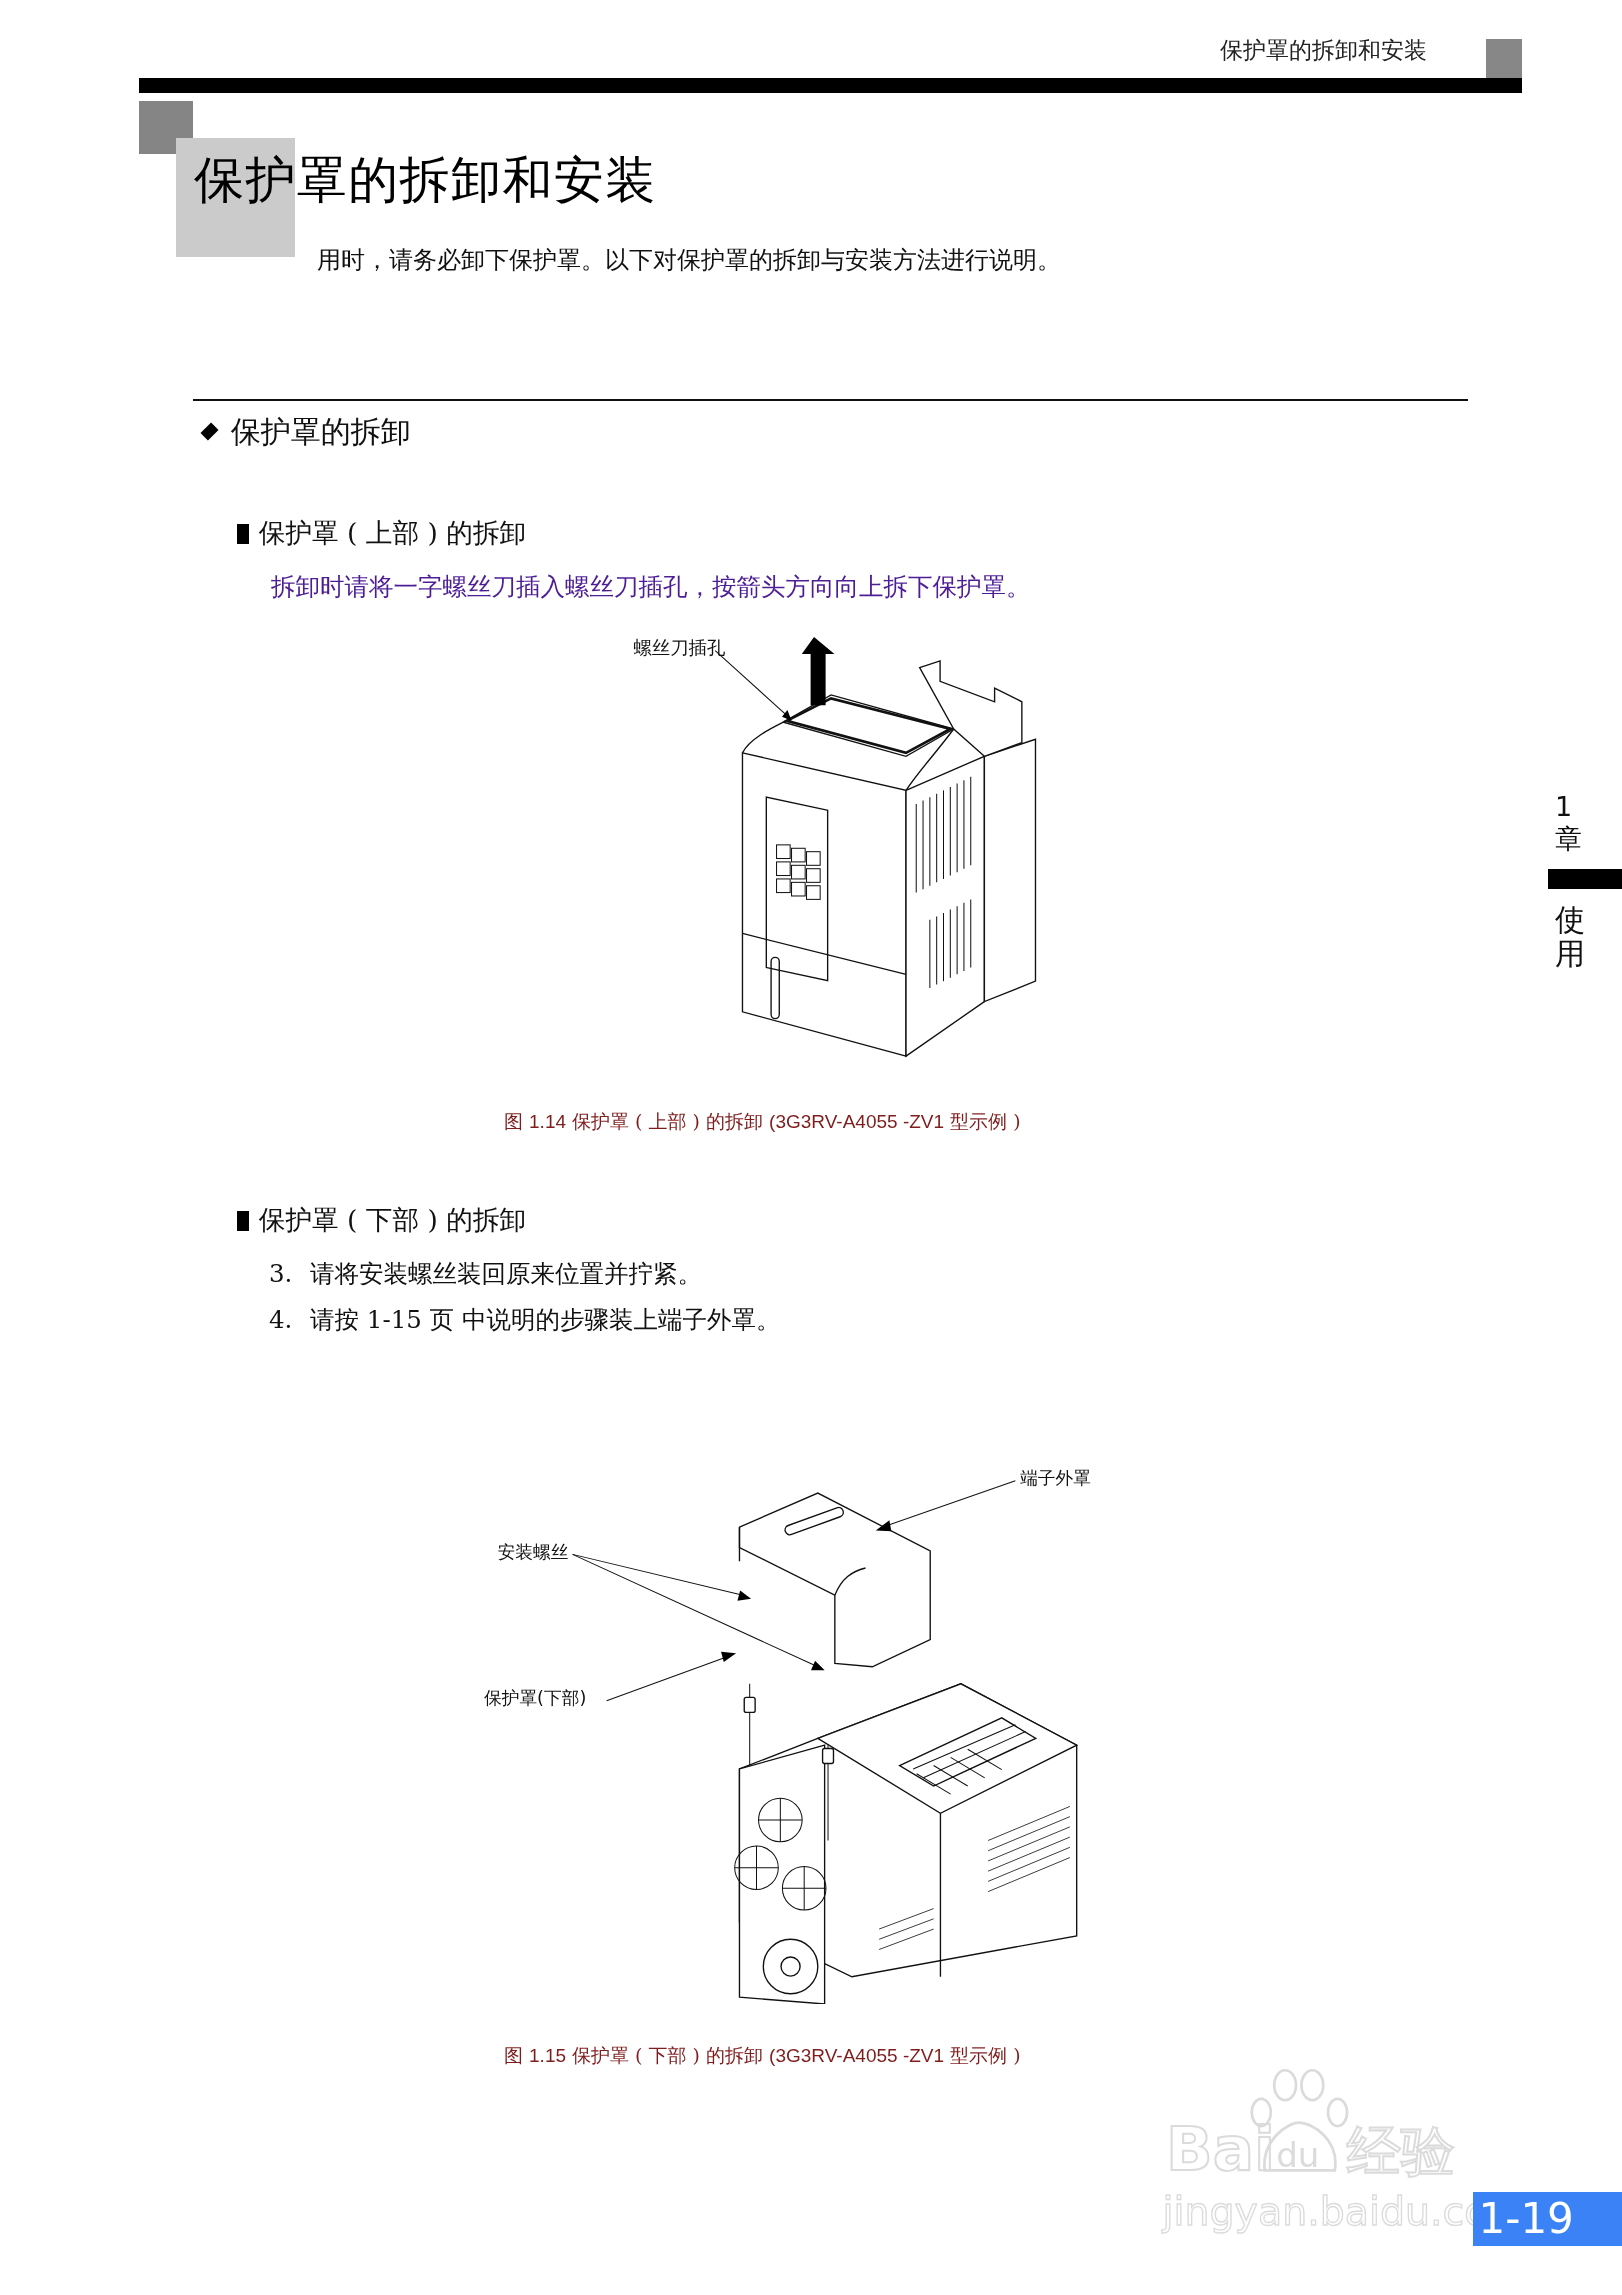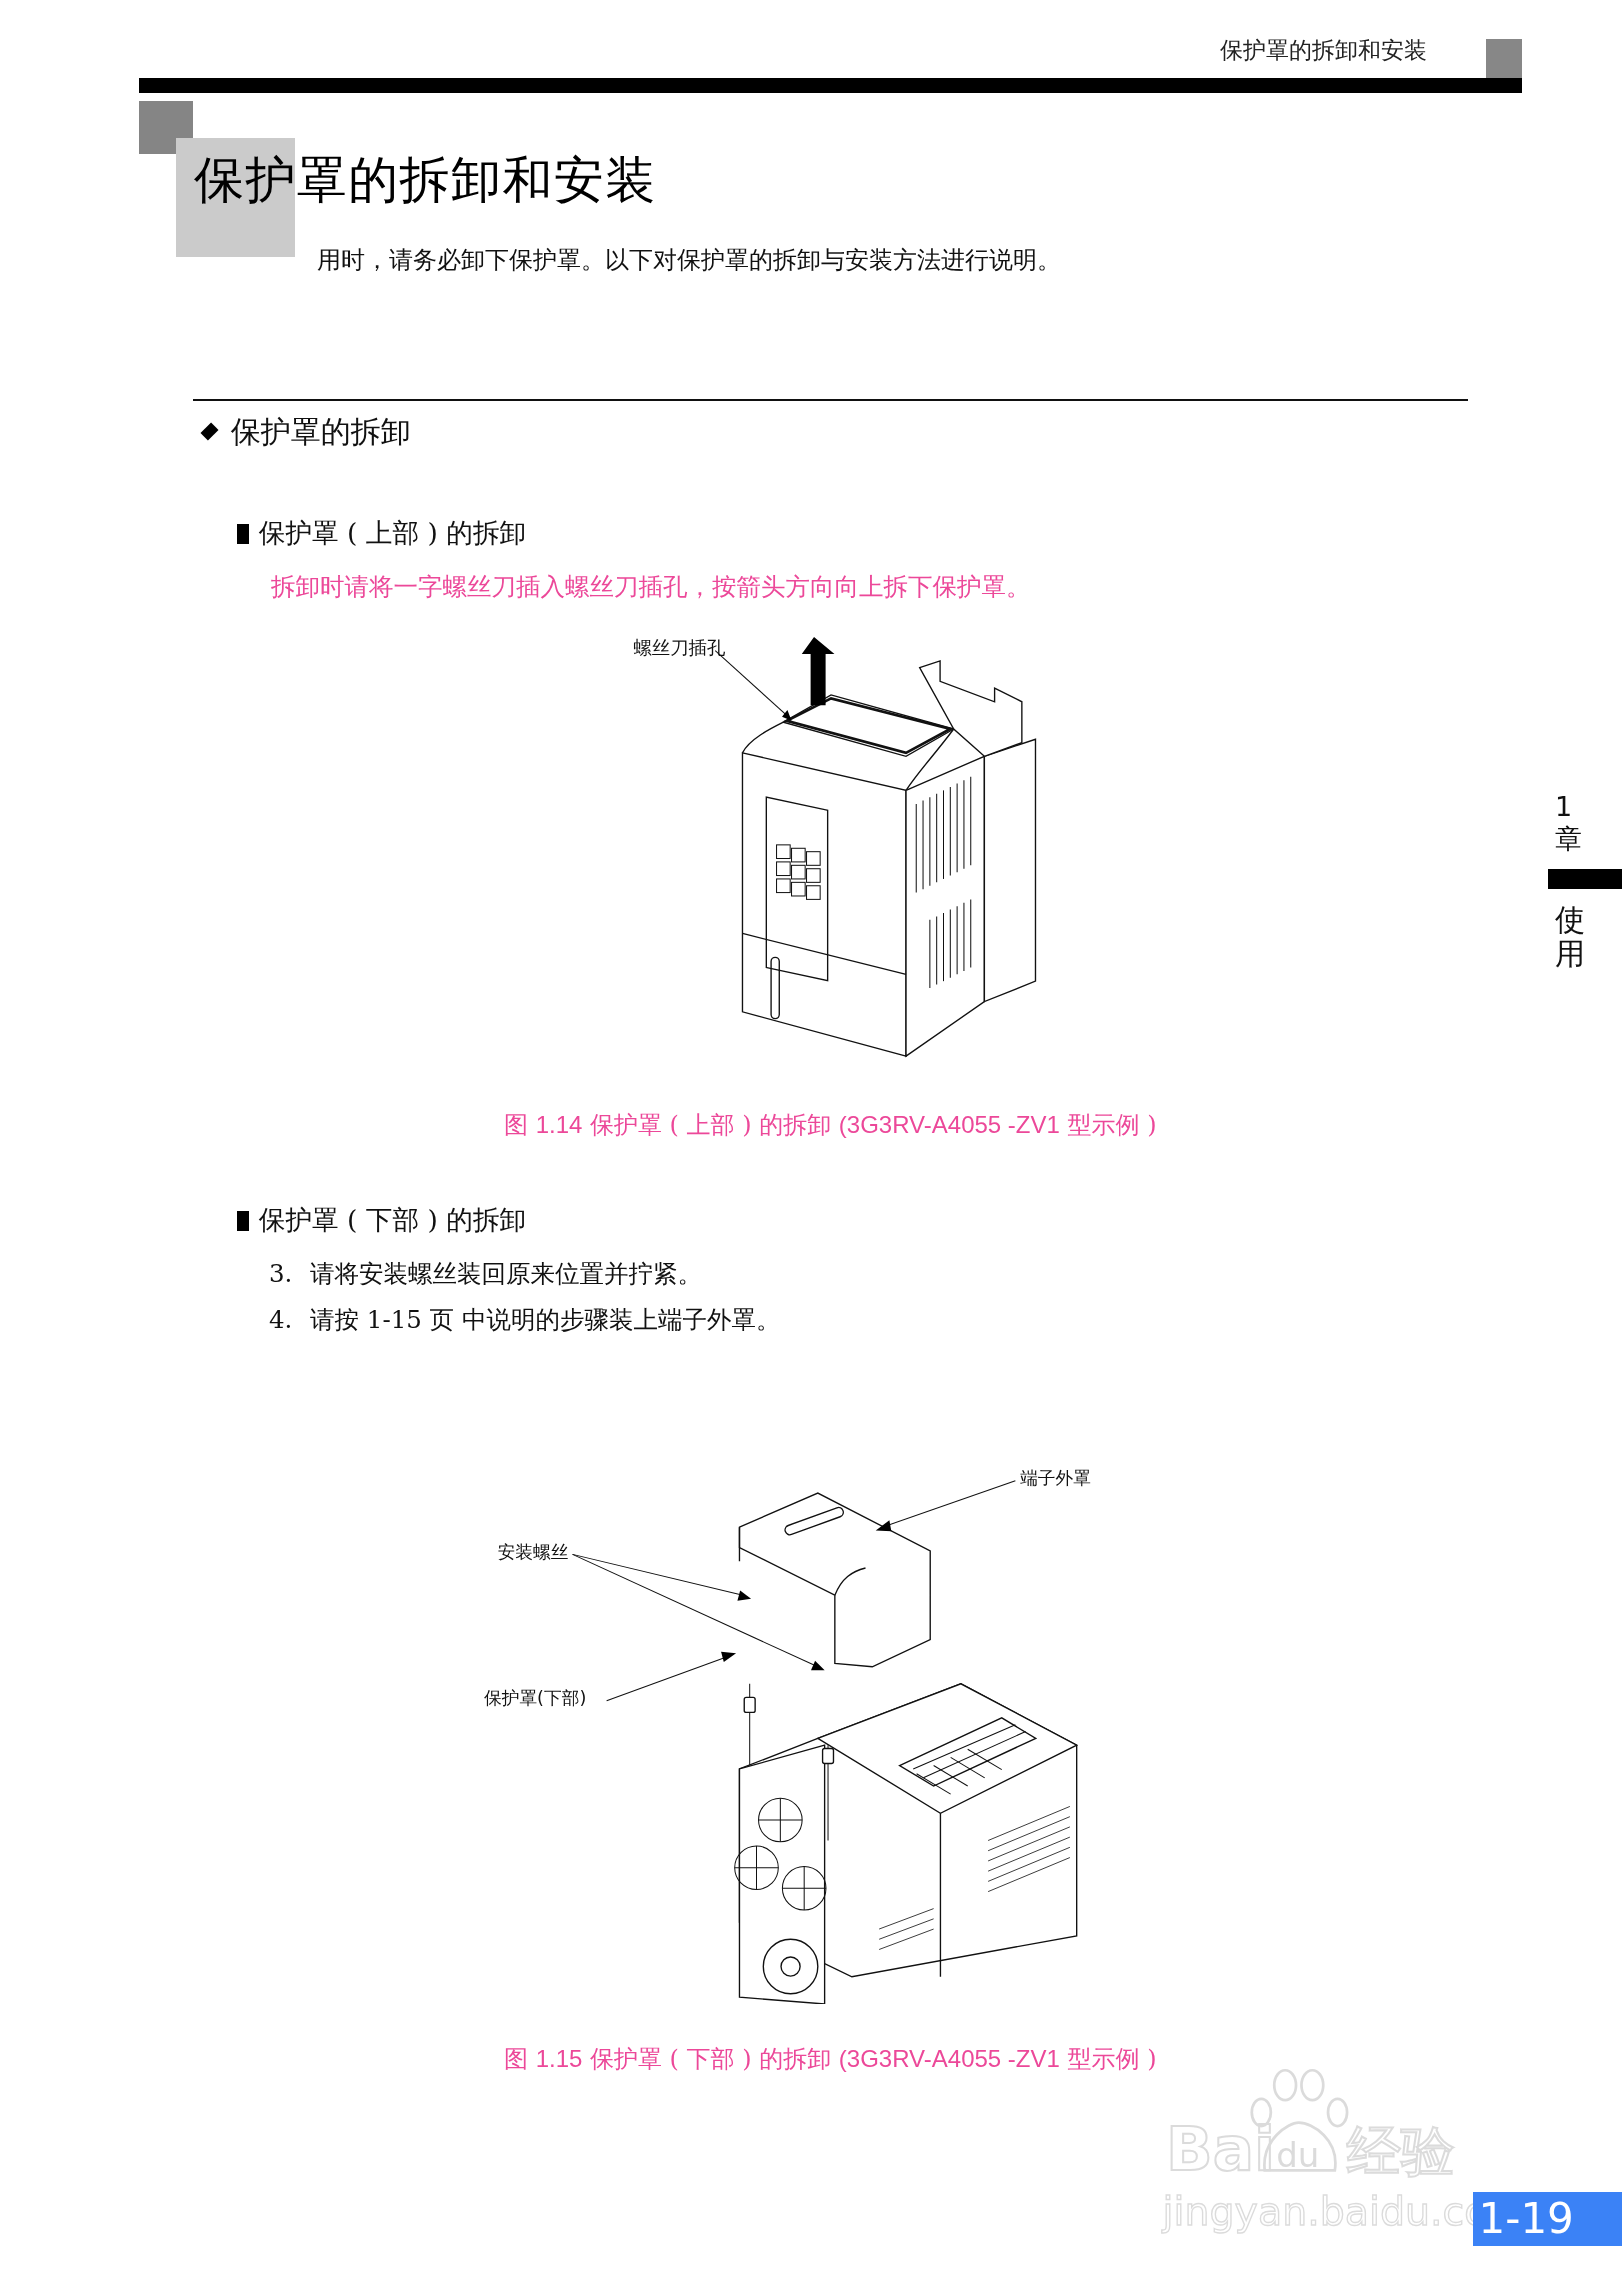--- a/index.html
+++ b/index.html
@@ -12,22 +12,22 @@
   .head-bar { left:139px; top:78px; width:1383px; height:15px; background:#000; }
   .dark-sq { left:139px; top:101px; width:54px; height:53px; background:#858585; }
   .light-sq { left:176px; top:138px; width:119px; height:119px; background:#cbcbcb; }
   .title { left:194px; top:147px; font-size:50px; color:#000; white-space:nowrap; letter-spacing:1.4px; }
   .intro { left:317px; top:240px; width:1159px; font-size:24px; line-height:40px; color:#111; }
   .rule { left:193px; top:399px; width:1275px; height:2px; background:#111; }
   .h2 { left:198px; top:412px; font-size:30px; white-space:nowrap; }
   .h2 .diamond { display:inline-block; width:15px; height:15px; background:#000; transform:rotate(45deg) scaleX(0.7); margin:0 13.6px 4.1px 4.1px; vertical-align:middle; }
   .h3 { font-size:26.6px; white-space:nowrap; }
   .h3 .sq { display:inline-block; width:12.3px; height:20.4px; background:#000; margin-right:9.5px; vertical-align:-2px; }
-  .p { font-size:24.5px; white-space:nowrap; color:#ec4899;text-align:center; }
-  .caption { font-size:24px; white-space:nowrap; color:#ec4899; }
+  .p { font-size:24.5px; white-space:nowrap; color:#4c1d95;text-align:center; }
+  .caption { font-size:19px; white-space:nowrap; color:#7f1d1d; }
   .caption .lat { font-family:"Liberation Sans","DejaVu Sans",sans-serif; }
   .steps { left:269px; top:1251px; margin:0; padding:0; list-style:none; font-size:24.5px; }
   .steps li { height:46px; line-height:46px; white-space:nowrap; }
   .steps .num { display:inline-block; width:41px; }
   .tab-1 { left:1555px; top:791px; font-size:27px; }
   .tab-zhang { left:1555px; top:821px; font-size:27px; }
   .tab-bar { left:1548px; top:869px; width:74px; height:20.4px; background:#000; }
   .tab-shi { left:1555px; top:900px; font-size:30px; }
   .tab-yong { left:1555px; top:934px; font-size:30px; }
   .pagenum { left:1473px; top:2192px; width:149px; height:54px; background:#3b82f6; color:#fff; font-size:42px; line-height:54px; padding-left:5.5px; box-sizing:border-box; }

